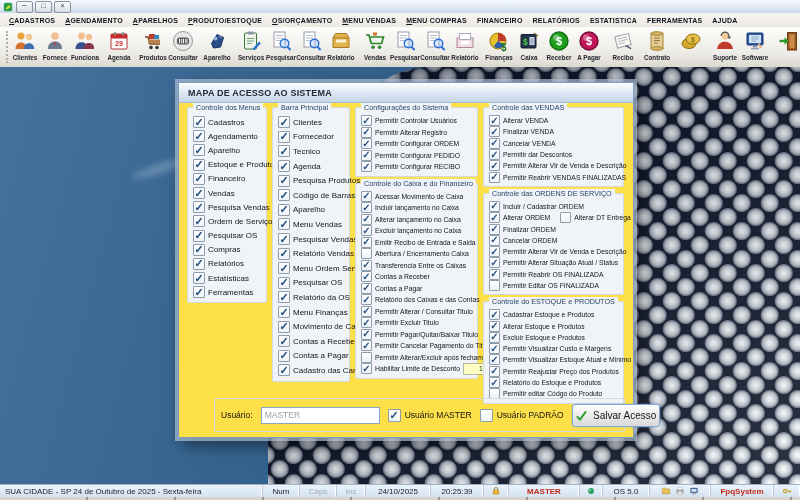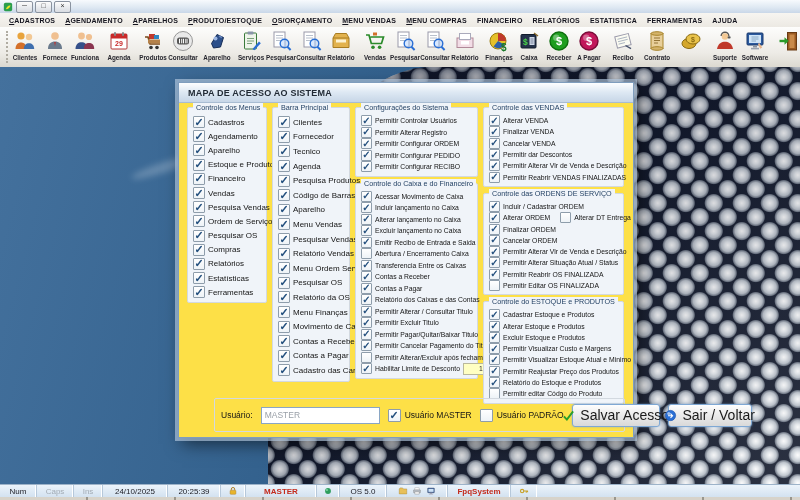--- a/index.html
+++ b/index.html
@@ -70,21 +70,21 @@
     font-size:6.8px;text-align:right;padding:0 2px;color:#303030;font-family:"Liberation Sans",sans-serif;}
   .limit-suffix{color:#8c1f1f;}
   .dlg-footer{position:absolute;left:8px;right:8px;bottom:5px;height:32px;
     border:1px solid #d3d9e0;border-radius:2px;display:flex;align-items:center;
     padding:0 6px;gap:8px;font-size:8.5px;color:#141414;margin-left:27px;}
   .dlg-footer .cb{--cb:11px;width:11px;height:11px;flex:0 0 11px;font-size:11px;}
   .user-input{width:118px;height:15px;border:1px solid #8aa6c4;background:#fff;
     color:#9aa0a8;font-size:8.5px;padding:0 3px;font-family:"Liberation Sans",sans-serif;}
   .fcb{display:flex;align-items:center;gap:4px;white-space:nowrap;}
   .btn{display:flex;align-items:center;justify-content:center;gap:5px;height:23px;
-    border:1px solid #7fa8d4;border-radius:3px;font-size:14px;color:#1a1a1a;
+    border:1px solid #7fa8d4;border-radius:3px;font-size:10px;color:#1a1a1a;
     background:linear-gradient(#fefefe,#ececec 45%,#d9d9d9);
     box-shadow:0 0 2px rgba(130,170,215,.8);padding:0 8px;white-space:nowrap;}
   .btn-save{width:88px;margin-left:auto;}
   .btn-exit{width:84px;margin-right:2px;}
 
   
   .statusbar{position:absolute;bottom:3px;left:0;right:0;height:12px;
     background:linear-gradient(#ecf4fb,#d3e2f0);border-top:1px solid #9db3c9;
     display:flex;align-items:stretch;}
   .seg{display:flex;align-items:center;justify-content:center;gap:2px;padding:0 3px;
@@ -787,34 +787,27 @@
       <span data-name="user-padrao-label">Usuário PADRÃO</span>
     </span>
     <button class="btn btn-save" data-name="save-access-button">
       <span data-name="check-icon" style="display:flex;">
           <svg viewBox="0 0 24 24" width="13" height="13" aria-hidden="true">
             <path d="M3.5 13.5l5.5 6L20.5 4.5" stroke="#2a9e2a" stroke-width="3.6" fill="none"></path>
           </svg>
         </span>
       <span data-name="save-access-label">Salvar Acesso</span>
     </button>
-    <button class="btn btn-exit" data-name="exit-back-button">
-      <span data-name="back-orb-icon" style="display:flex;">
-          <svg viewBox="0 0 24 24" width="13" height="13" aria-hidden="true">
-            <circle cx="12" cy="12" r="9.5" fill="#2a6fd4" stroke="#1a4fa4"></circle>
-            <circle cx="8.8" cy="8.5" r="3" fill="rgba(255,255,255,.55)"></circle>
-            <path d="M7.5 12.5h8M12 8.7l3.8 3.8-3.8 3.8" stroke="#fff" stroke-width="2" fill="none"></path>
-          </svg>
-        </span>
-      <span data-name="exit-back-label">Sair / Voltar</span>
-    </button>
   </div>
 </div>
 
 <div class="statusbar" data-name="status-bar">
+    <div class="seg" data-name="status-location-date">
+      <span data-name="status-text">SUA CIDADE  - SP 24 de Outubro de 2025 - Sexta-feira</span>
+    </div>
     <div class="seg" data-name="status-num-lock">
       <span data-name="status-text">Num</span>
     </div>
     <div class="seg dim" data-name="status-caps-lock">
       <span data-name="status-text">Caps</span>
     </div>
     <div class="seg dim" data-name="status-insert">
       <span data-name="status-text">Ins</span>
     </div>
     <div class="seg" data-name="status-date">

